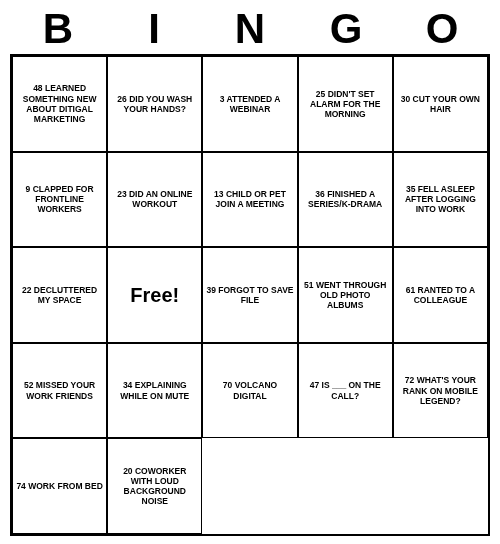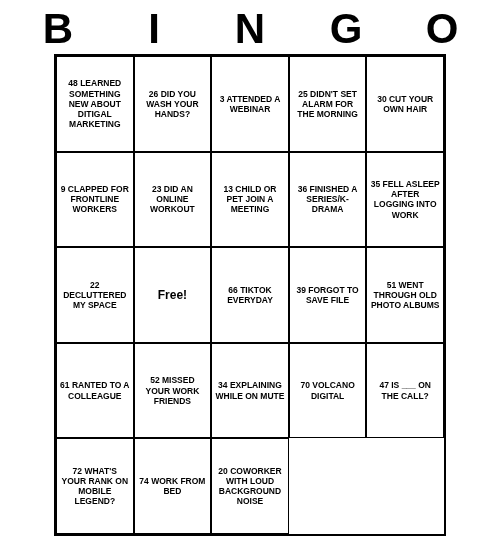--- a/index.html
+++ b/index.html
@@ -24,40 +24,40 @@
       font-weight: bold;
       color: #000;
       width: 88px;
       text-align: center;
       line-height: 1;
     }
     .bingo-grid {
       display: grid;
       grid-template-columns: repeat(5, 1fr);
       grid-template-rows: repeat(5, 1fr);
-      width: 392px;
+      width: 480px;
       height: 484px;
       border: 2px solid #000;
     }
     .bingo-cell {
       border: 1px solid #000;
       display: flex;
       align-items: center;
       justify-content: center;
       text-align: center;
       padding: 3px;
       font-size: 8.5px;
       font-weight: bold;
       line-height: 1.2;
       color: #000;
       background: #fff;
       overflow: hidden;
     }
     .bingo-cell.free {
-      font-size: 12px;
+      font-size: 20px;
       font-weight: bold;
     }
   </style>
 </head>
 <body>
 
 <div class="bingo-title">
   <span class="bingo-letter">B</span>
   <span class="bingo-letter">I</span>
   <span class="bingo-letter">N</span>
@@ -71,21 +71,20 @@
     <div class="bingo-cell">3 ATTENDED A WEBINAR</div>
     <div class="bingo-cell">25 DIDN'T SET ALARM FOR THE MORNING</div>
     <div class="bingo-cell">30 CUT YOUR OWN HAIR</div>
     <div class="bingo-cell">9 CLAPPED FOR FRONTLINE WORKERS</div>
     <div class="bingo-cell">23 DID AN ONLINE WORKOUT</div>
     <div class="bingo-cell">13 CHILD OR PET JOIN A MEETING</div>
     <div class="bingo-cell">36 FINISHED A SERIES/K-DRAMA</div>
     <div class="bingo-cell">35 FELL ASLEEP AFTER LOGGING INTO WORK</div>
     <div class="bingo-cell">22 DECLUTTERED MY SPACE</div>
     <div class="bingo-cell free">Free!</div>
-    <div class="bingo-cell">66 TIKTOK EVERYDAY</div>
     <div class="bingo-cell">39 FORGOT TO SAVE FILE</div>
     <div class="bingo-cell">51 WENT THROUGH OLD PHOTO ALBUMS</div>
     <div class="bingo-cell">61 RANTED TO A COLLEAGUE</div>
     <div class="bingo-cell">52 MISSED YOUR WORK FRIENDS</div>
     <div class="bingo-cell">34 EXPLAINING WHILE ON MUTE</div>
     <div class="bingo-cell">70 VOLCANO DIGITAL</div>
     <div class="bingo-cell">47 IS ___ ON THE CALL?</div>
     <div class="bingo-cell">72 WHAT'S YOUR RANK ON MOBILE LEGEND?</div>
     <div class="bingo-cell">74 WORK FROM BED</div>
     <div class="bingo-cell">20 COWORKER WITH LOUD BACKGROUND NOISE</div>

